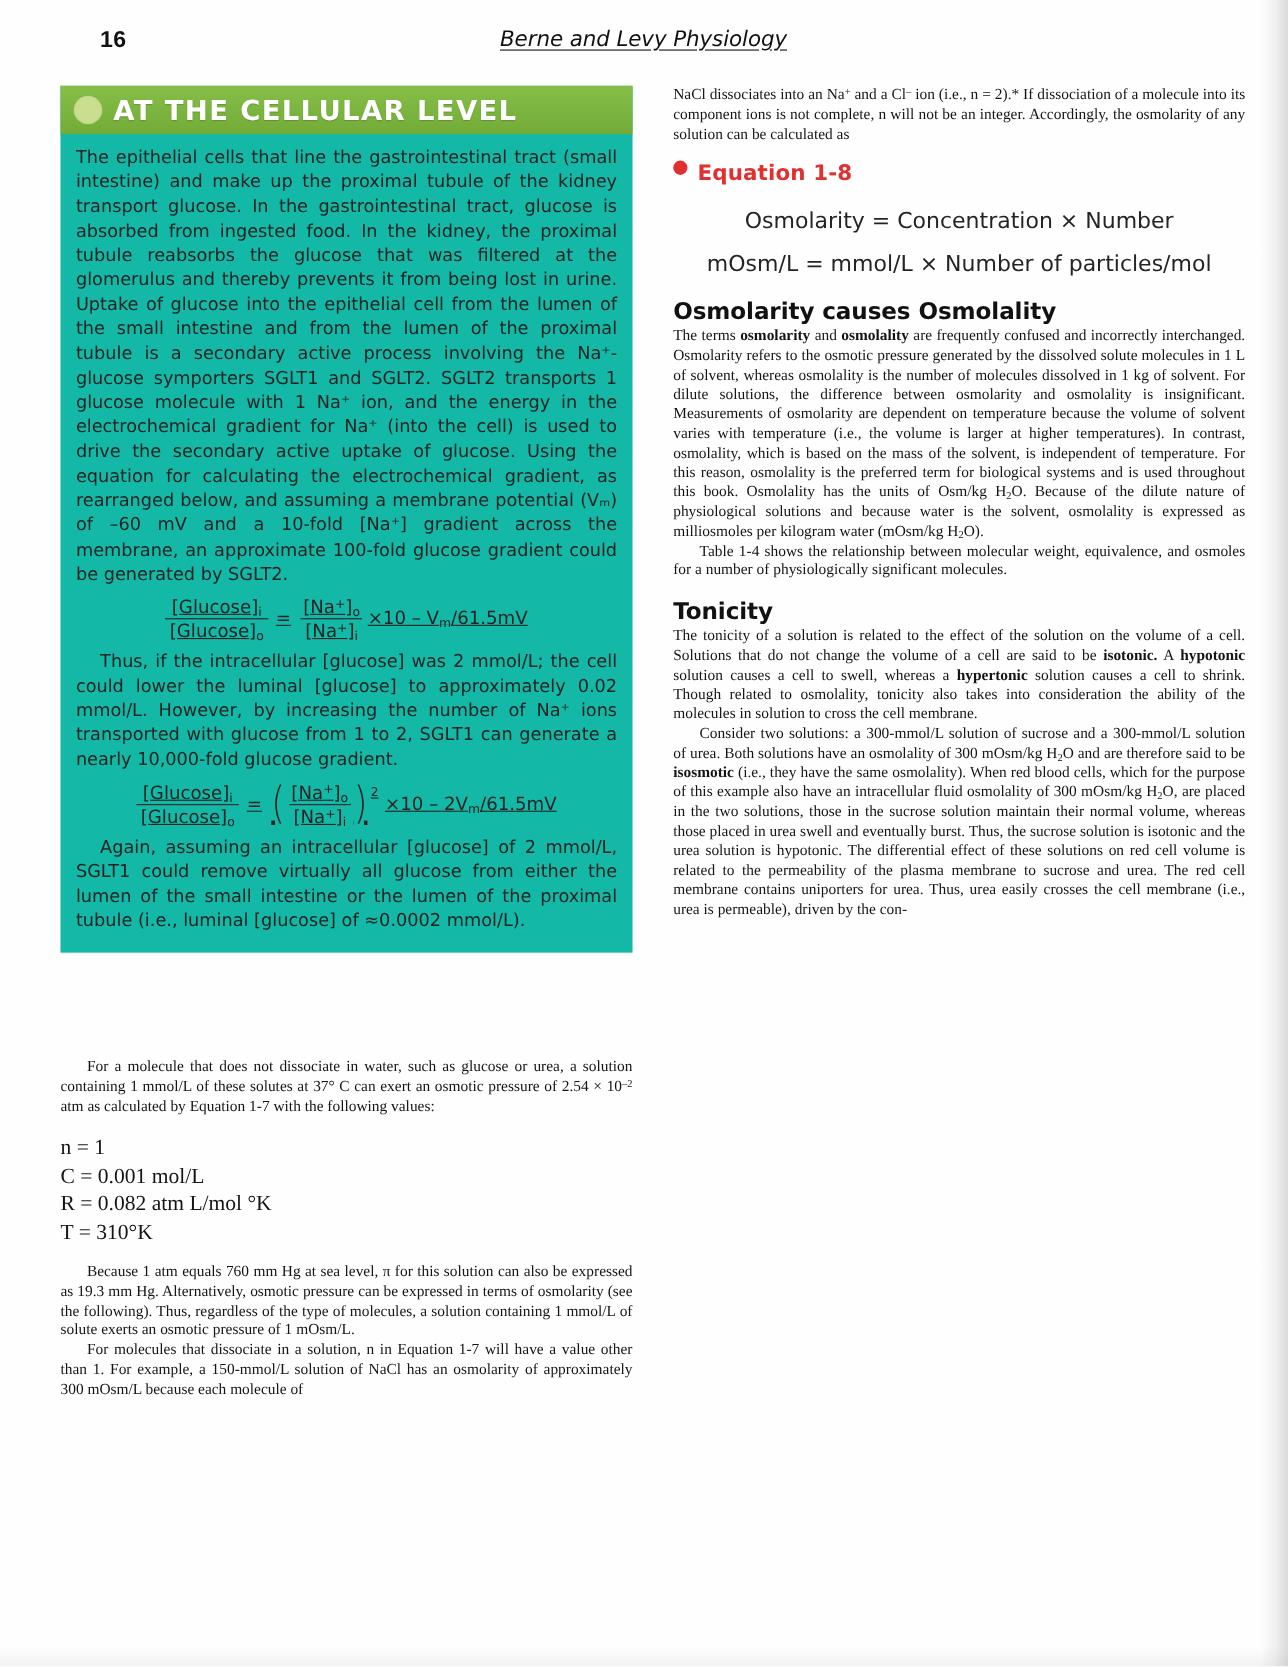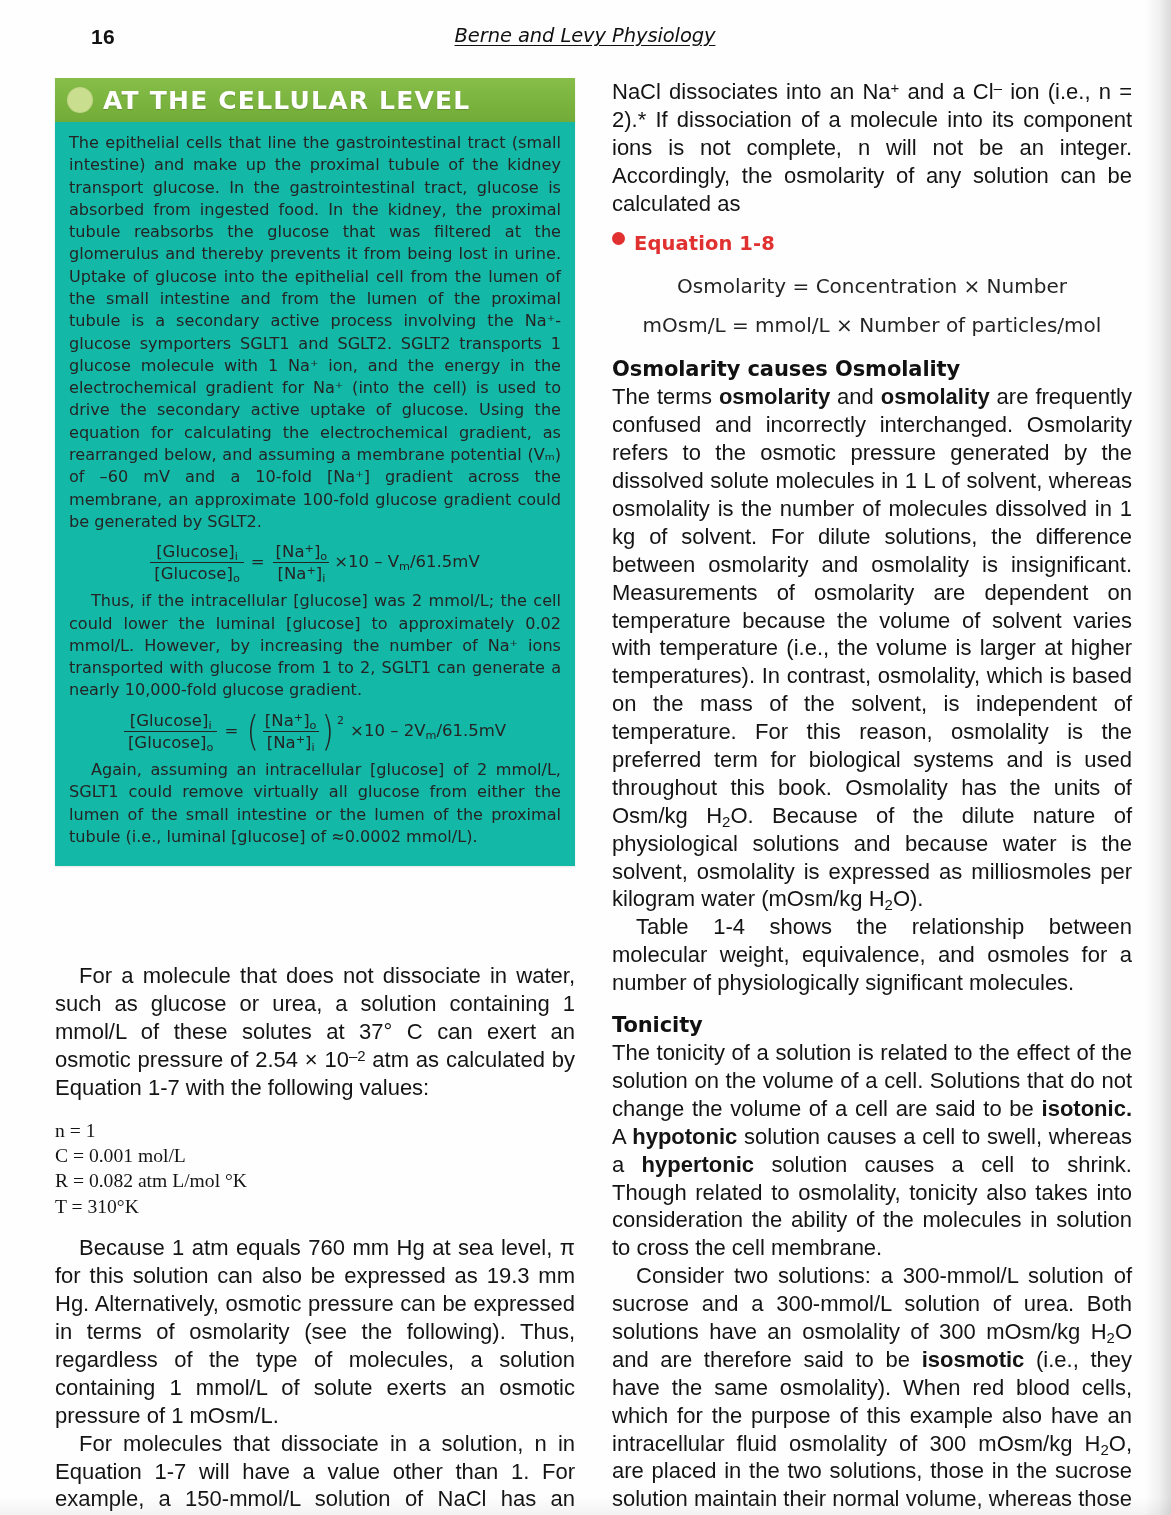--- a/index.html
+++ b/index.html
@@ -122,20 +122,21 @@
   .box-body p { margin: 0; }
   .box-body p.indent { text-indent: 22px; }
 
   
   .eq-block {
     display: flex;
     justify-content: center;
     margin: 9px 0 7px 0;
     font-family: "DejaVu Sans", sans-serif;
     color: #242424;
+    text-decoration: underline;
   }
   .eq-row {
     display: flex;
     align-items: center;
     font-size: 16.5px;
   }
   .frac {
     display: inline-flex;
     flex-direction: column;
     align-items: center;
@@ -163,22 +164,22 @@
     font-size: 11px;
     align-self: flex-start;
     margin-top: 2px;
     margin-left: 1px;
   }
   sub { font-size: 0.68em; line-height: 0; vertical-align: -0.25em; }
   sup { font-size: 0.68em; line-height: 0; vertical-align: 0.42em; }
 
   
   .body-text {
-    font-family: Liberation Sans, sans-serif;
-    font-size: 22px;
+    font-family: Liberation Serif, serif;
+    font-size: 14px;
     line-height: 1.268;
     text-align: justify;
     color: #141414;
     -webkit-hyphens: none;
     hyphens: none;
   }
   .body-text p { margin: 0; }
   .body-text p.indent { text-indent: 24px; }
   .body-text p.gap { margin-top: 15px; }
 

